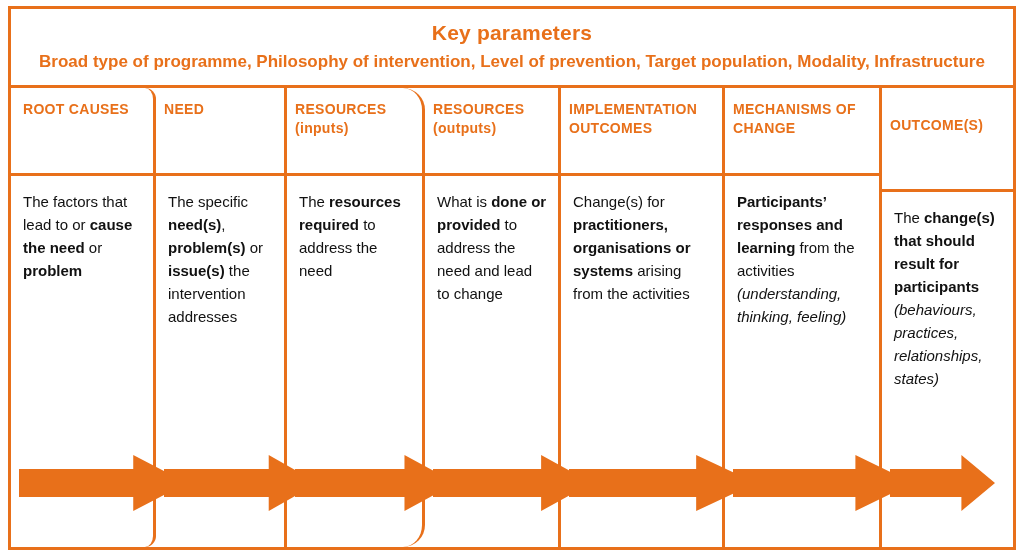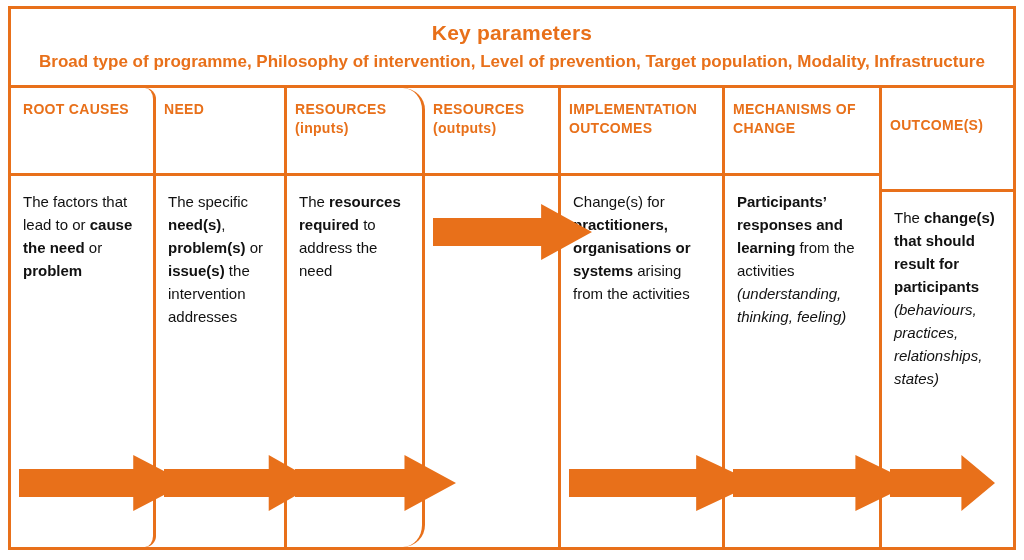--- a/index.html
+++ b/index.html
@@ -176,20 +176,21 @@
             </svg>
           </div>
         </div>
       </div>
 
       <div class="col w4">
         <div class="head center">
           <span>RESOURCES</span>
           <span class="sub">(outputs)</span>
         </div>
+        <div class="body">What is <b>done or provided</b> to address the need and lead to change</div>
         <div class="arrow-wrap">
           <div class="arrow">
             <svg viewBox="0 0 100 40" preserveAspectRatio="none" aria-hidden="true">
               <polygon points="0,10 68,10 68,0 100,20 68,40 68,30 0,30" fill="#E8701A"></polygon>
             </svg>
           </div>
         </div>
       </div>
 
       <div class="col w5">

